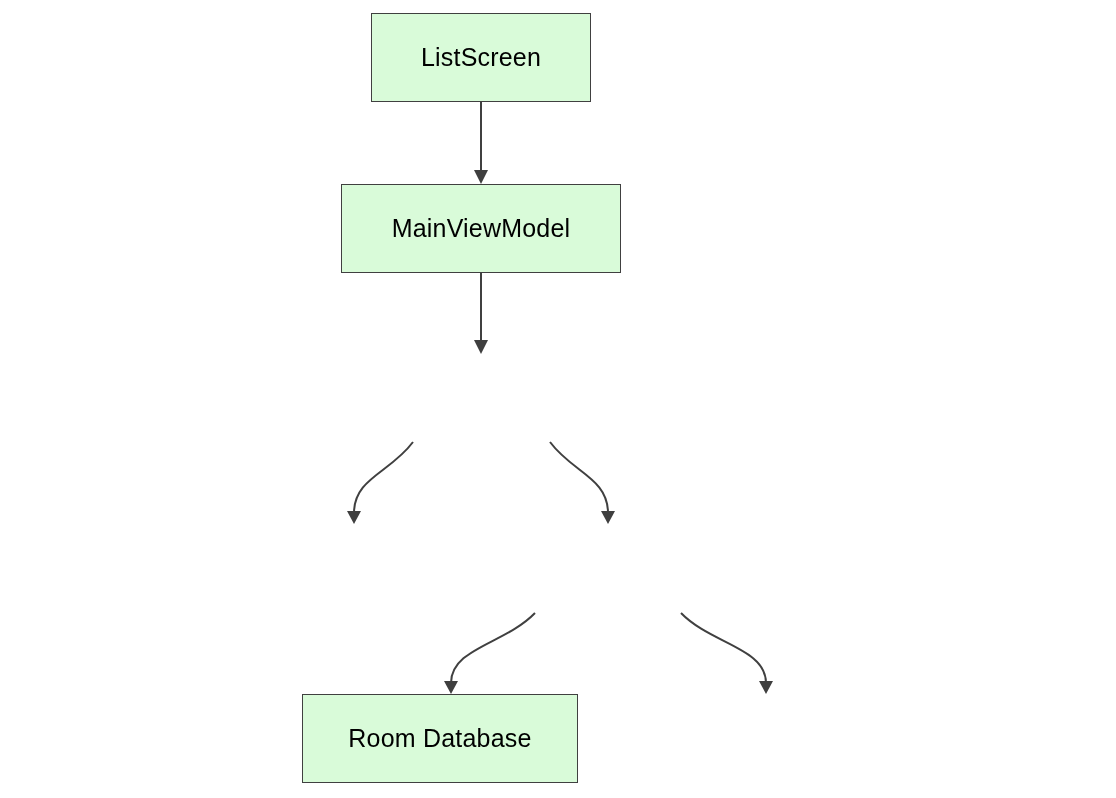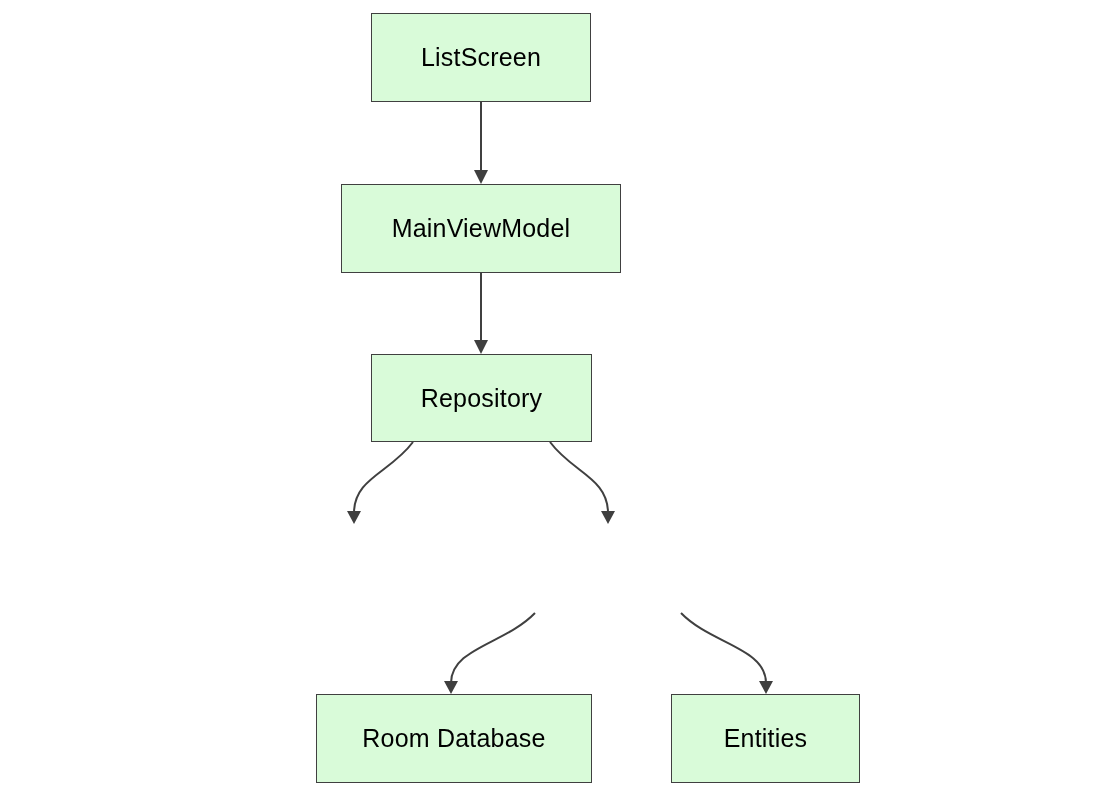--- a/index.html
+++ b/index.html
@@ -34,21 +34,21 @@
     color: #000000;
     font-size: 25px;
     letter-spacing: 0.2px;
     white-space: nowrap;
   }
   .node-listscreen    { left: 371px; top: 13px;  width: 220px; height: 89px; }
   .node-mainviewmodel { left: 341px; top: 184px; width: 280px; height: 89px; text-align: right; }
   .node-repository    { left: 371px; top: 354px; width: 221px; height: 88px; }
   .node-network       { left: 255px; top: 524px; width: 197px; height: 89px; }
   .node-dao           { left: 535px; top: 524px; width: 145px; height: 88px; }
-  .node-roomdatabase  { left: 316px; top: 694px; width: 276px; height: 89px; }
+  .node-roomdatabase  { left: 302px; top: 694px; width: 276px; height: 89px; }
   .node-entities      { left: 671px; top: 694px; width: 189px; height: 89px; }
   .edge-path {
     fill: none;
     stroke: #404040;
     stroke-width: 2px;
   }
   .arrowhead {
     fill: #3f3f3f;
     stroke: none;
   }
@@ -92,27 +92,21 @@
   </svg>
 
   <div class="node node-listscreen">
     <span>ListScreen</span>
   </div>
 
   <div class="node node-mainviewmodel">
     <span>MainViewModel</span>
   </div>
 
-  <div class="node node-repository">
-    <span>Repository</span>
-  </div>
 
 
 
   <div class="node node-roomdatabase">
     <span>Room Database</span>
   </div>
 
-  <div class="node node-entities">
-    <span>Entities</span>
-  </div>
 
 </div>
 
 </body></html>

